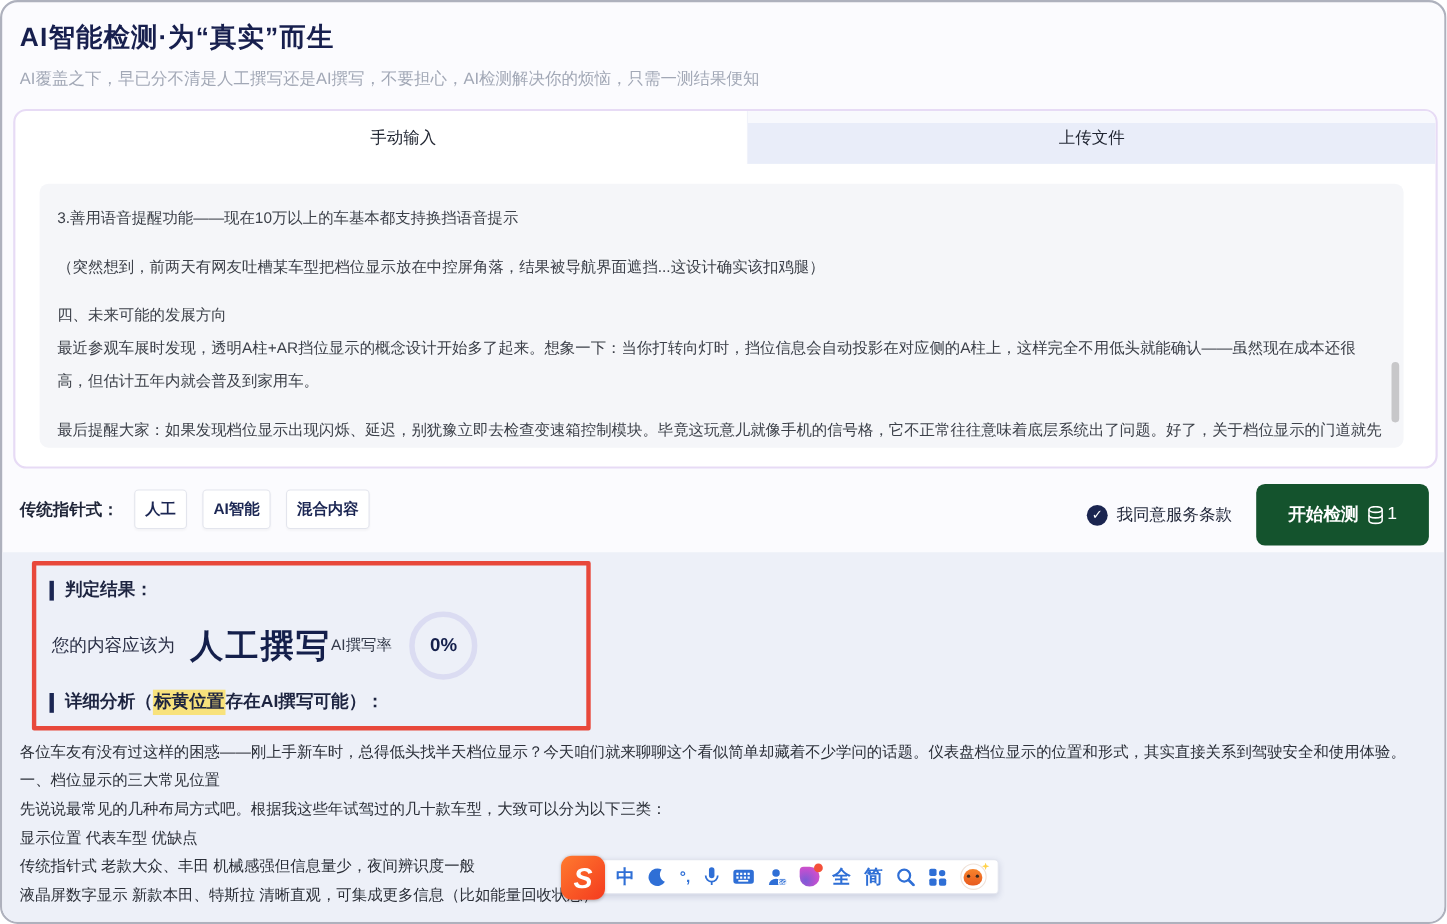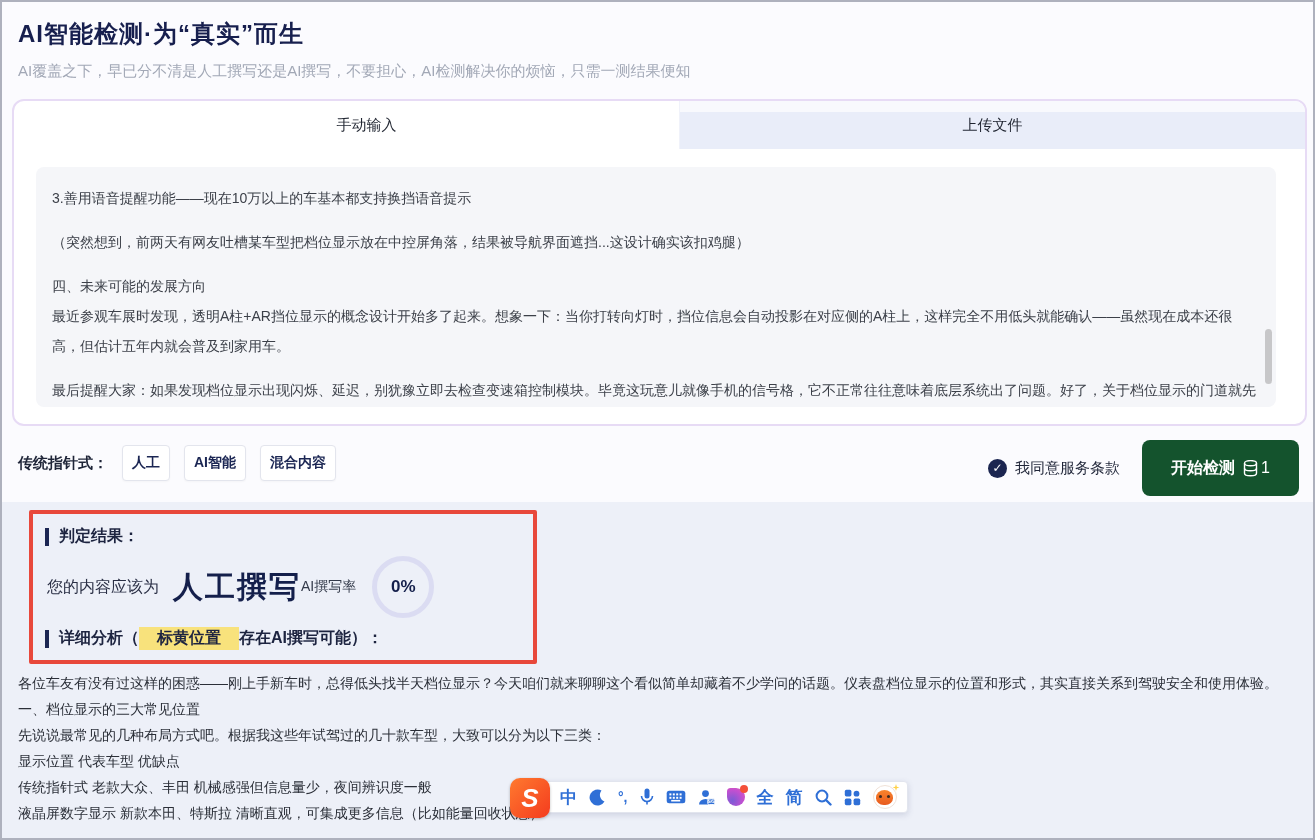--- a/index.html
+++ b/index.html
@@ -8,21 +8,21 @@
     font-family: "Liberation Sans", "DejaVu Sans", sans-serif;
     background: #ffffff;
     color: #1b2653;
     overflow: hidden;
   }
   .page {
     position: relative;
     width: 1315px; height: 840px;
     background: #fbfbfe;
     border: 2px solid #aeb1bd;
-    border-radius: 0;
+    border-radius: 16px;
     overflow: hidden;
   }
   
   .page-title {
     position: absolute; left: 16px; top: 16px;
     font-size: 24px; font-weight: bold; color: #171f4e;
     letter-spacing: 1px;
   }
   .page-subtitle {
     position: absolute; left: 16px; top: 60px;
@@ -120,21 +120,21 @@
   .verdict-prefix { font-size: 16px; color: #2a2f45; font-weight: 500; }
   .verdict-value { font-size: 30px; font-weight: bold; color: #141f4b; margin-left: 14px; letter-spacing: 2px; }
   .rate-label { font-size: 14px; color: #333a4a; }
   .rate-circle {
     width: 62px; height: 62px; border-radius: 50%;
     border: 5px solid #dbdcf2;
     display: flex; align-items: center; justify-content: center;
     font-size: 17px; font-weight: bold; color: #141f4b;
     margin-left: 16px;
   }
-  .analysis-label .hl { background: #f8e27c; padding: 1px 18px; }
+  .analysis-label .hl { background: #f8e27c; padding: 1px 1px; }
   .analysis-text {
     position: absolute; left: 16px; top: 168px;
     width: 1284px;
     font-size: 14px; color: #2b2f38; line-height: 26px;
   }
   
   .ime-bar {
     position: absolute; left: 513px; top: 779px;
     height: 32px;
     background: #ffffff;

